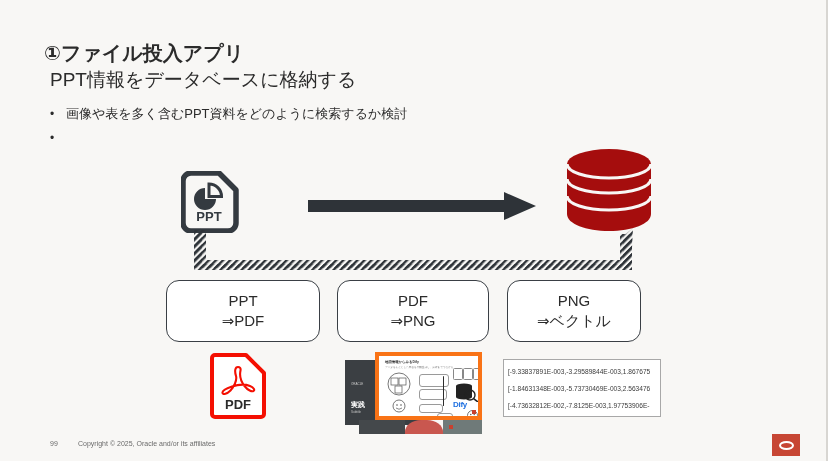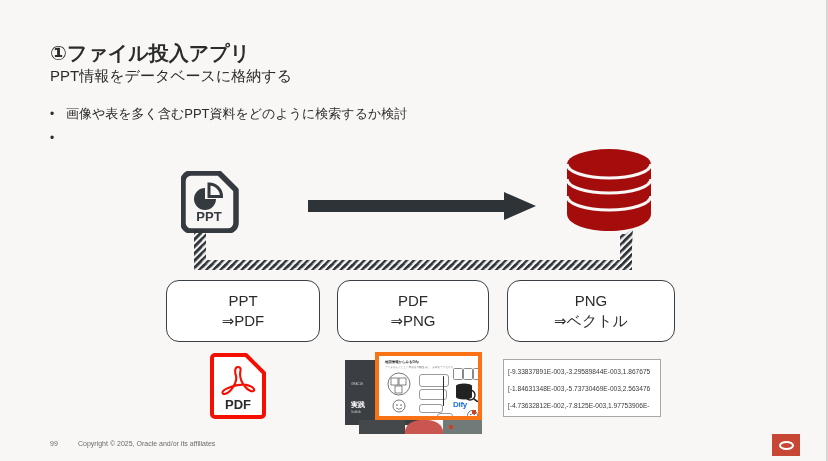--- a/index.html
+++ b/index.html
@@ -19,33 +19,33 @@
     height: 461px;
     background: #f8f7f5;
     box-sizing: border-box;
     border-right: 2px solid #d8d6d2;
     overflow: hidden;
   }
 
   
   .title {
     position: absolute;
-    left: 50px;
+    left: 44px;
     top: 40px;
     font-size: 20px;
     font-weight: bold;
     color: #2b2b2b;
     letter-spacing: 0px;
     white-space: nowrap;
   }
   .subtitle {
     position: absolute;
     left: 50px;
     top: 67px;
-    font-size: 15px;
+    font-size: 19px;
     font-weight: normal;
     color: #2b2b2b;
     white-space: nowrap;
   }
 
   
   .bullets {
     position: absolute;
     left: 50px;
     top: 105px;
@@ -116,21 +116,21 @@
     display: flex;
     flex-direction: column;
     align-items: center;
     justify-content: center;
     line-height: 1.32;
     font-size: 15px;
     color: #2b2b2b;
   }
   #stage-box-0 { left: 166px; top: 280px; width: 154px; height: 62px; }
   #stage-box-1 { left: 337px; top: 280px; width: 152px; height: 62px; }
-  #stage-box-2 { left: 507px; top: 280px; width: 168px; height: 62px; }
+  #stage-box-2 { left: 507px; top: 280px; width: 134px; height: 62px; }
 
   
   .pdf-icon {
     position: absolute;
     left: 210px;
     top: 353px;
     width: 56px;
     height: 66px;
   }
 

